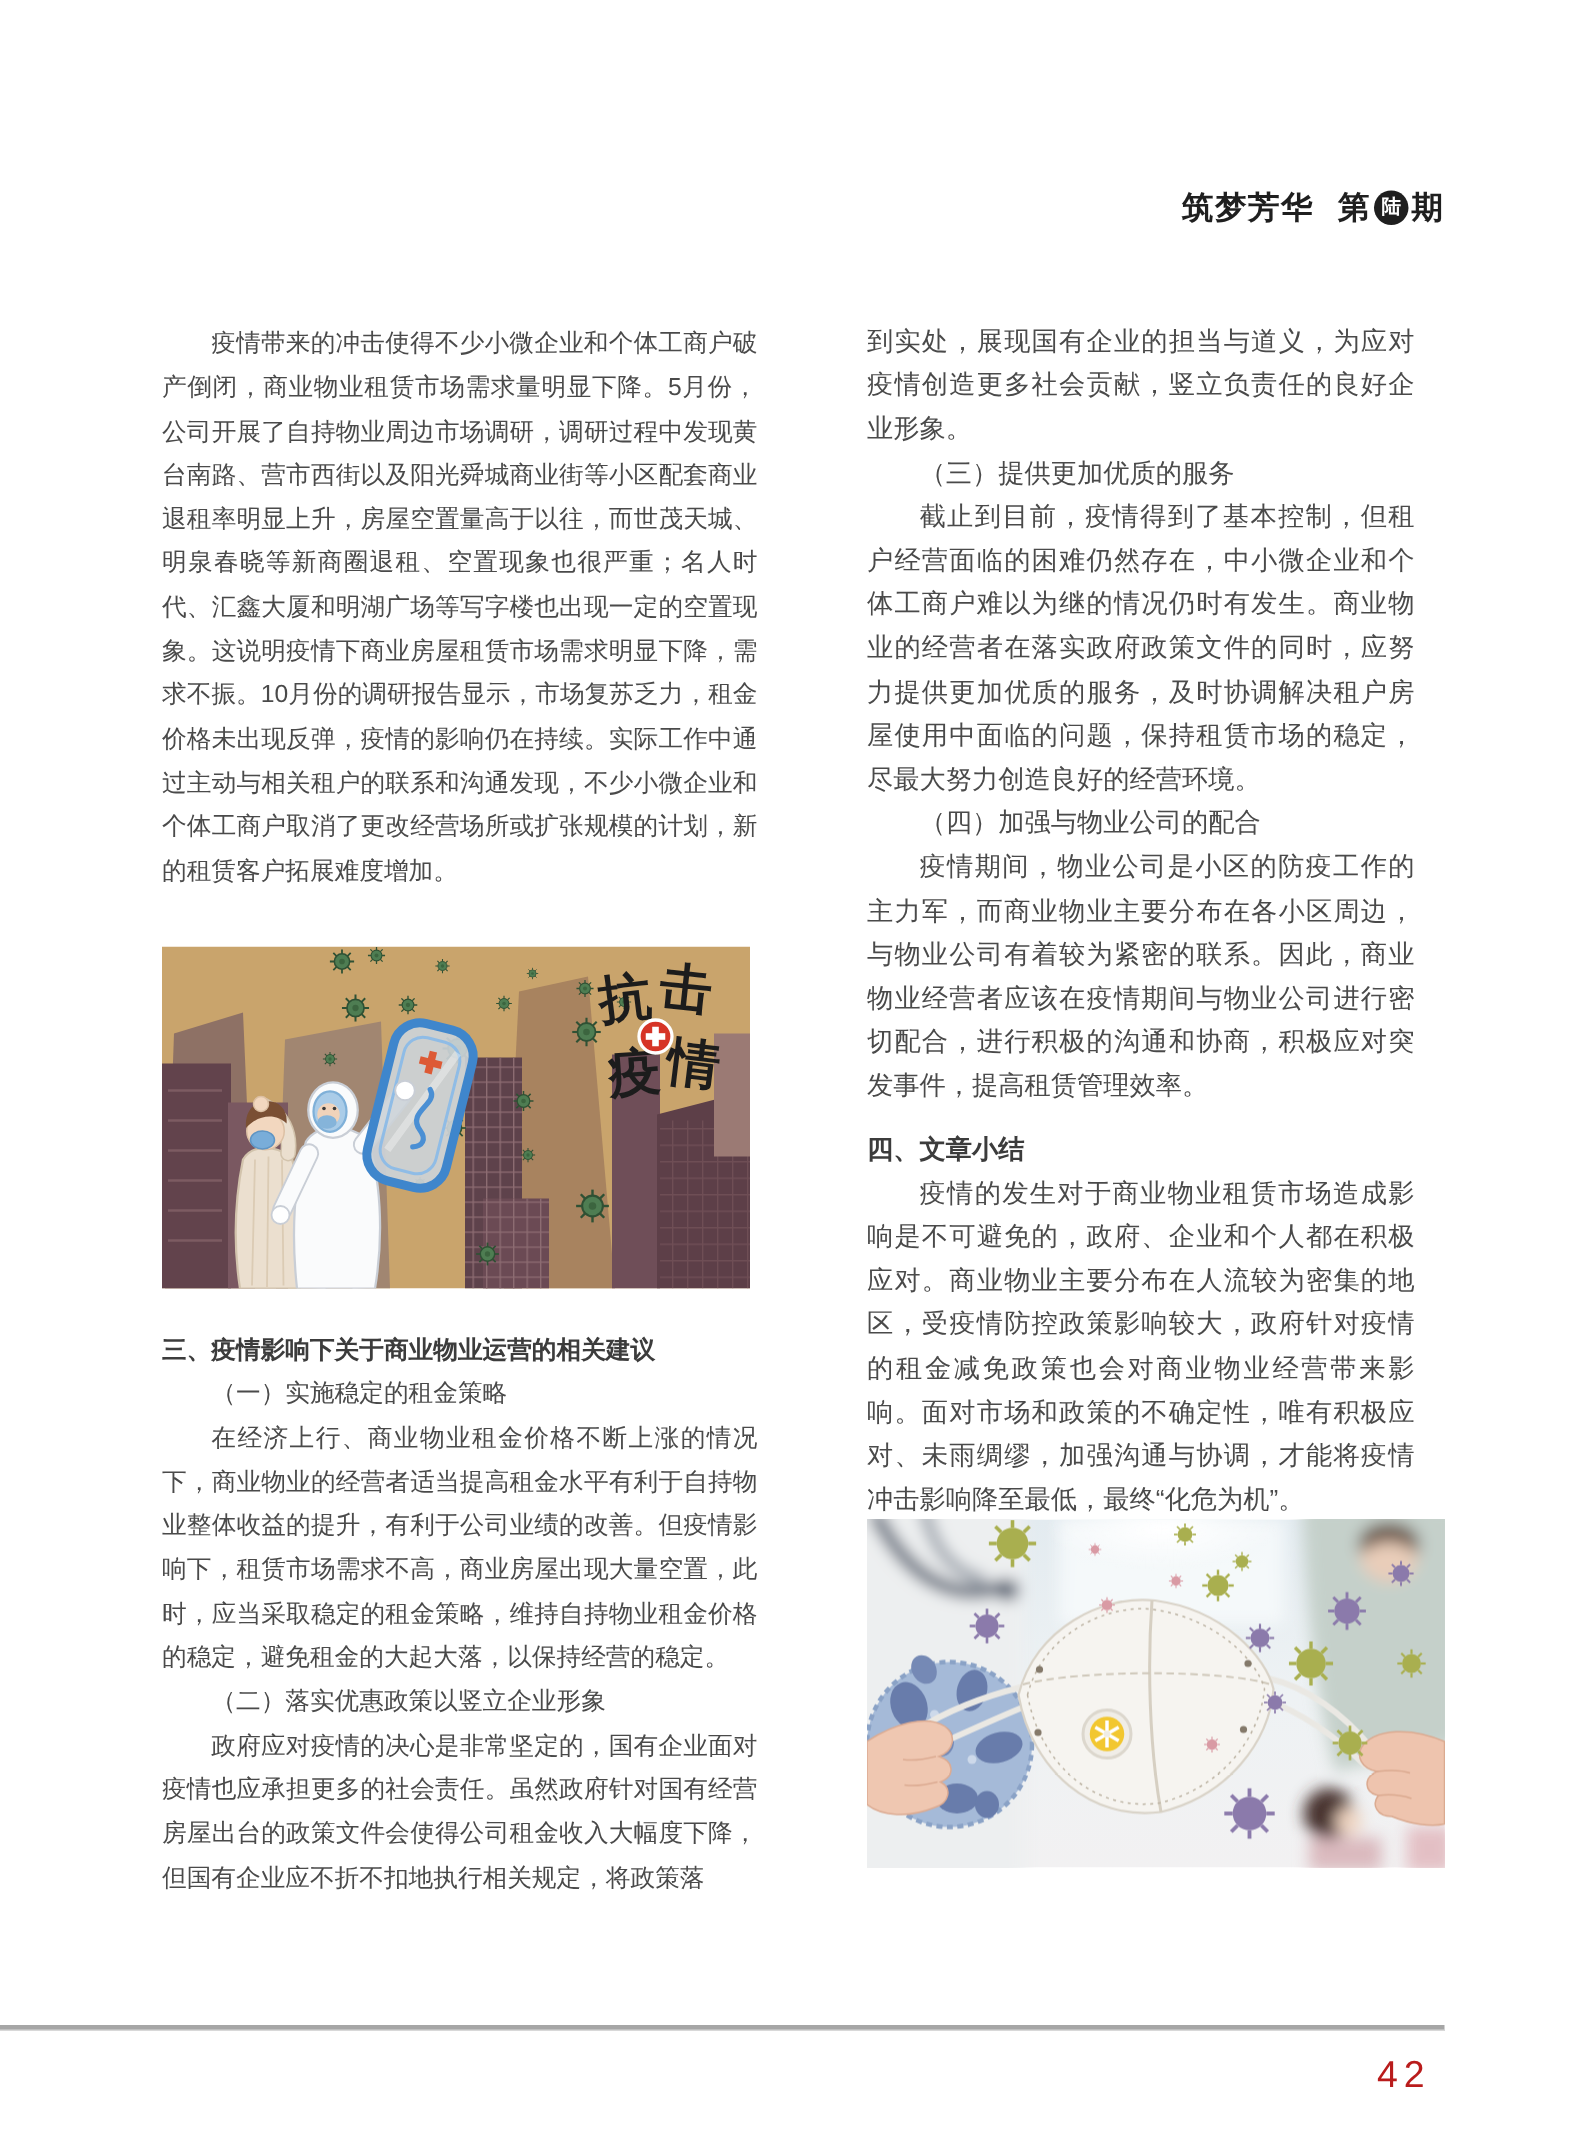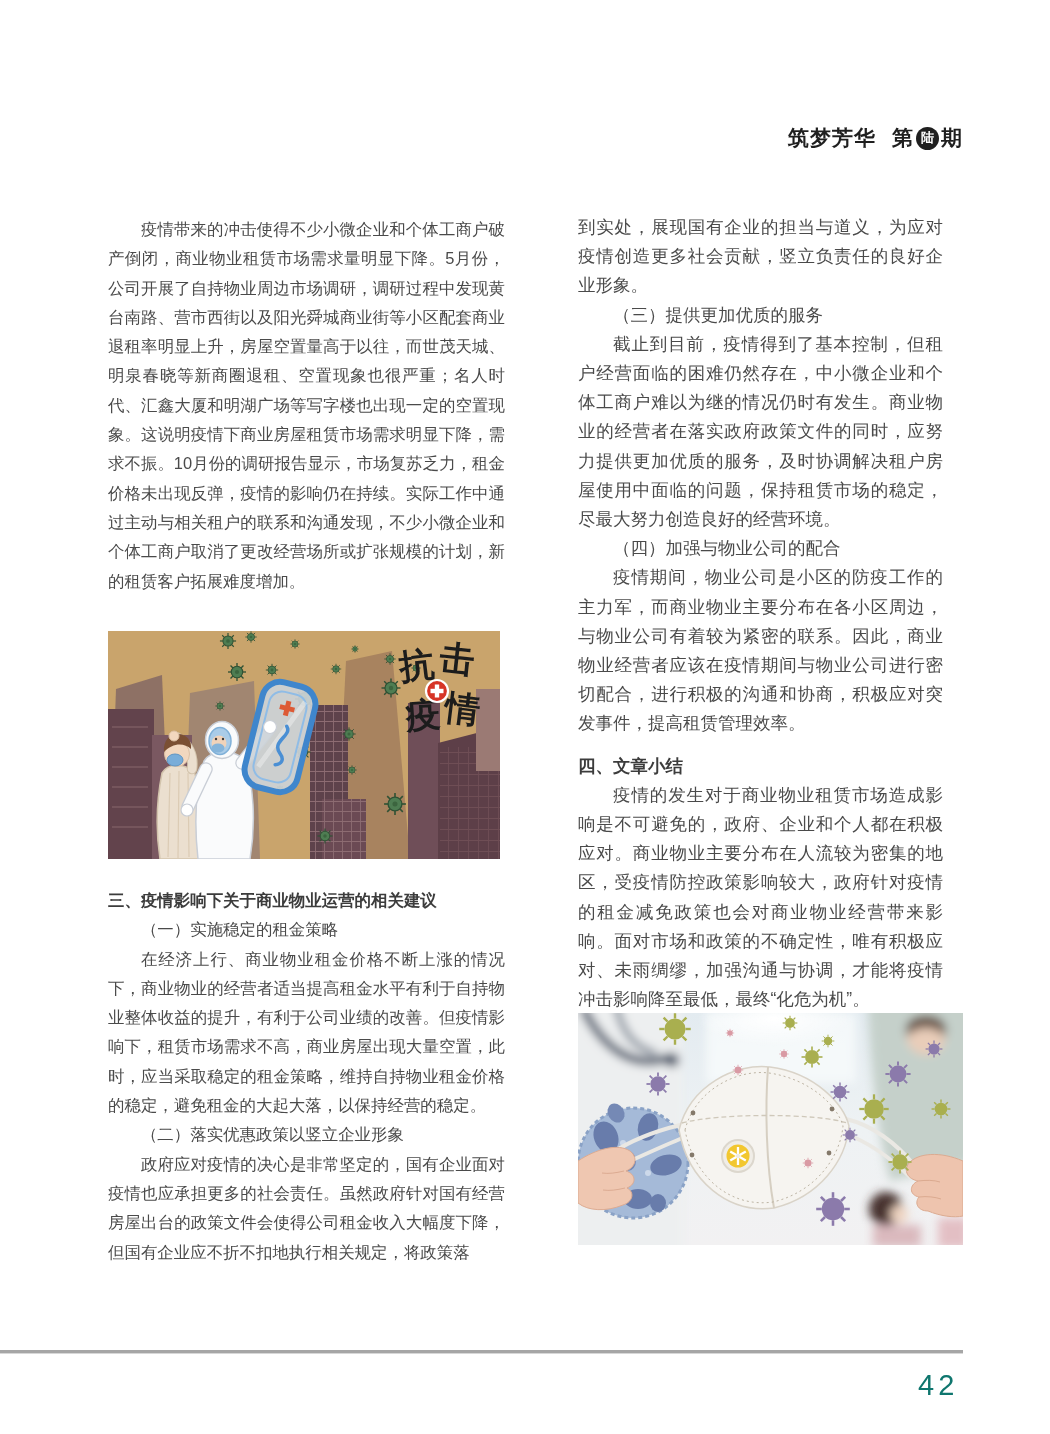--- a/index.html
+++ b/index.html
@@ -25,21 +25,21 @@
   .colB{left:108px;top:857px;width:397px;font-size:16.45px;line-height:29.3px;}
   .colC{left:578px;top:184px;width:365px;font-size:17.5px;line-height:29.2px;}
   .indent{text-indent:2em;}
   .sec-head{font-weight:700;color:#3c3c3c;}
   .sec4{margin-top:13px !important;}
   
   .illu{position:absolute;left:108px;top:602px;width:392px;height:228px;display:block;}
   .photo{position:absolute;left:578px;top:984px;width:385px;height:232px;display:block;}
   
   .footer-line{position:absolute;left:0;top:1321px;width:963px;height:3px;background:#a6a6a6;border-bottom:1px solid #d8d8d8;}
-  .page-number{position:absolute;left:918px;top:1340px;width:50px;font-size:29px;letter-spacing:4px;color:#0f766e;font-weight:500;}
+  .page-number{position:absolute;left:918px;top:1340px;width:50px;font-size:25px;letter-spacing:4px;color:#b91c1c;font-weight:500;}
 </style>
 </head>
 <body>
 
 <div class="page">
 
   <div class="header">
     <span>筑梦芳华</span>
     <span class="issue">
       <span>第</span>

